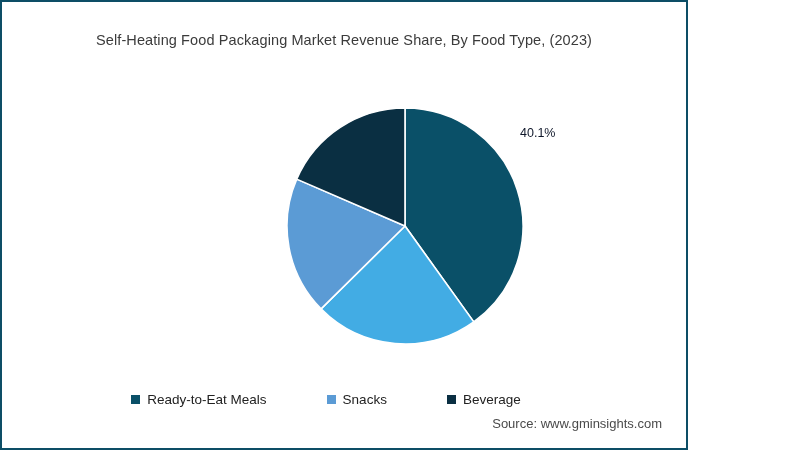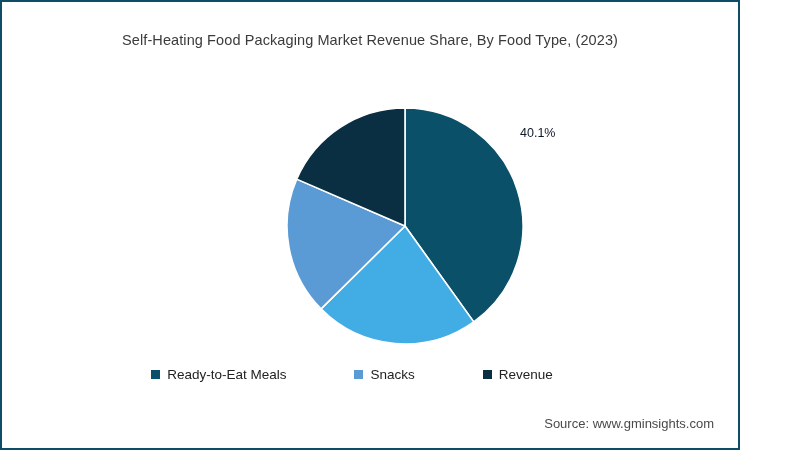--- a/index.html
+++ b/index.html
@@ -6,21 +6,21 @@
   html, body {
     margin: 0;
     padding: 0;
     background: #ffffff;
   }
   body {
     font-family: "Liberation Sans", sans-serif;
   }
   #page {
     position: relative;
-    width: 740px;
+    width: 688px;
     height: 450px;
     background: #ffffff;
     box-sizing: border-box;
     border: 2px solid #a21caf;
     overflow: hidden;
   }
   #chart-title {
     position: absolute;
     left: 0;
     right: 0;
@@ -54,26 +54,26 @@
     left: 518px;
     top: 124px;
     font-size: 12.5px;
     color: #0f172a;
     white-space: nowrap;
   }
   #legend {
     position: absolute;
     left: 0;
     right: 0;
-    top: 366px;
+    top: 391px;
     display: flex;
     flex-direction: row;
     align-items: flex-end;
     justify-content: center;
-    gap: 16px;
+    gap: 8px;
   }
   .legend-item {
     display: flex;
     flex-direction: row;
     align-items: center;
     gap: 7px;
     white-space: nowrap;
   }
   .legend-item:nth-child(1) { margin-right: 52px; }
   .legend-item:nth-child(2) { margin-right: 52px; }
@@ -122,19 +122,19 @@
       <div class="legend-item">
         <span class="legend-swatch" style="background: rgb(10, 80, 104);"></span>
         <span class="legend-label">Ready-to-Eat Meals</span>
       </div>
       <div class="legend-item">
         <span class="legend-swatch" style="background: rgb(91, 155, 213);"></span>
         <span class="legend-label">Snacks</span>
       </div>
       <div class="legend-item">
         <span class="legend-swatch" style="background: rgb(10, 47, 66);"></span>
-        <span class="legend-label">Revenue</span>
+        <span class="legend-label">Beverage</span>
       </div>
     </div>
 
   <div id="source-note">Source: www.gminsights.com</div>
 
 </div>
 
 </body></html>

